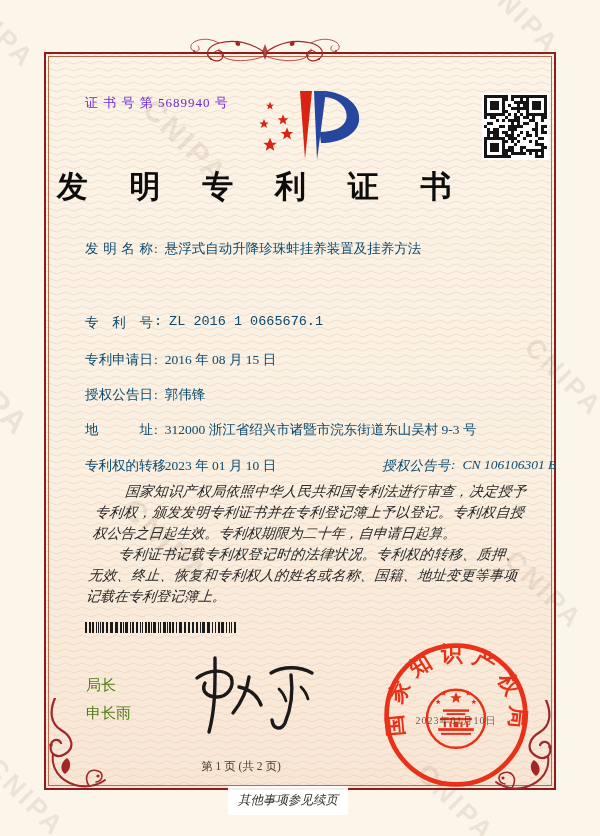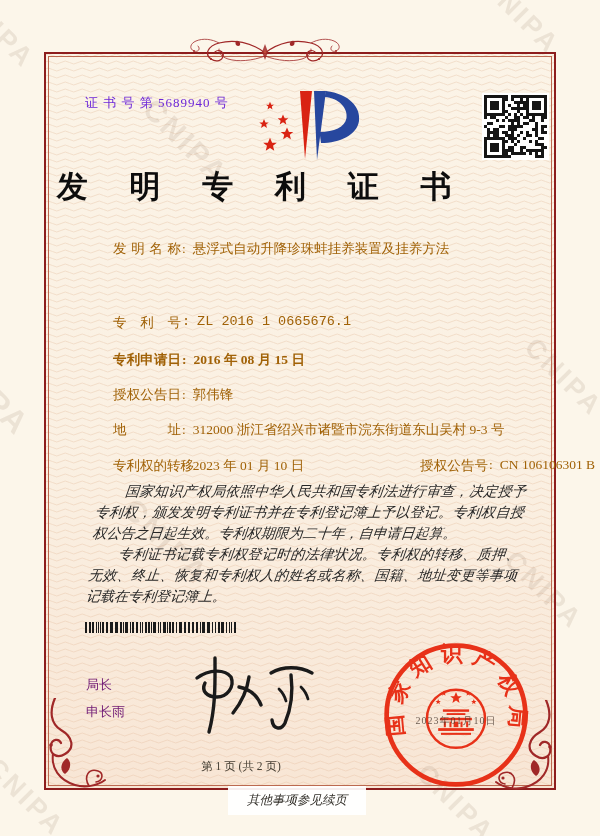--- a/index.html
+++ b/index.html
@@ -32,46 +32,46 @@
   .orn-br{left:492px;top:700px;transform:scaleX(-1);}
 
   .cert-no{position:absolute;left:85px;top:94px;z-index:4;font-size:13px;
            letter-spacing:1px;color:#6d28d9;}
   .qr{position:absolute;left:482px;top:93px;z-index:4;background:#fff;padding:2px;}
   .logo{position:absolute;left:250px;top:89px;z-index:4;}
 
   .title-wrap{position:absolute;left:44px;top:166px;width:420px;text-align:center;z-index:4;}
   .title{font-size:31px;font-weight:bold;color:#0d0d0d;letter-spacing:17px;margin-right:-17px;}
 
-  .row{position:absolute;left:85px;z-index:4;font-size:13.5px;color:#a16207;white-space:nowrap;margin-left:28px;}
+  .row{position:absolute;left:85px;z-index:4;font-size:13.5px;color:#0c4a6e;white-space:nowrap;}
   .row .lbl{display:inline-block;width:68px;text-align:justify;text-align-last:justify;vertical-align:top;}
   .row .colon{display:inline-block;margin:0 7px 0 1px;}
-  .row2{position:absolute;left:307px;top:0;}
-  .r1{top:240px;} .r2{top:277px;} .r3{top:314px;font-family:Liberation Mono, monospace;} .r4{top:351px;font-weight:bold;}
+  .row2{position:absolute;left:297px;top:0;font-style:italic;}
+  .r1{top:240px;} .r2{top:277px;} .r3{top:314px;font-family:Liberation Mono, monospace;} .r4{top:351px;}
   .r5{top:386px;} .r6{top:421px;} .r7{top:457px;}
 
   .decree{position:absolute;left:85px;top:481px;width:429px;z-index:4;color:#262626;
           font-size:14px;line-height:21px;text-align:justify;font-style:italic;
           transform:skewX(-6deg);transform-origin:50% 100%;}
   .decree p{margin:0;text-indent:2em;}
 
   .barcode{position:absolute;left:85px;top:622px;z-index:4;}
   .signer{position:absolute;left:86px;top:676px;z-index:4;
           font-family:"Liberation Sans","DejaVu Sans",sans-serif;
-          font-size:13px;color:#701a75;font-weight:500;}
+          font-size:15px;color:#4d7c0f;font-weight:500;}
   .signer div{margin-bottom:9px;}
   .signature{position:absolute;left:175px;top:646px;z-index:4;}
 
   .seal{position:absolute;left:381px;top:640px;z-index:5;}
   .seal-date{position:absolute;left:390px;top:714px;width:132px;z-index:5;text-align:center;
              font-size:10px;color:#4a3a31;letter-spacing:1px;opacity:.8;}
 
   .page-info{position:absolute;left:44px;top:759px;width:428px;text-align:center;z-index:4;
              font-size:11.5px;color:#474035;padding-right:34px;box-sizing:border-box;}
-  .cont-note{position:absolute;left:228px;top:786px;width:138px;height:29px;z-index:4;
+  .cont-note{position:absolute;left:228px;top:786px;width:120px;height:29px;z-index:4;
              background:rgba(255,255,255,.92);text-align:center;line-height:29px;
              font-size:12.5px;color:#33302a;font-style:italic;}
 </style>
 </head>
 <body>
 
 <div class="page">
 
   <svg class="guilloche" width="512" height="738">
     <defs>

